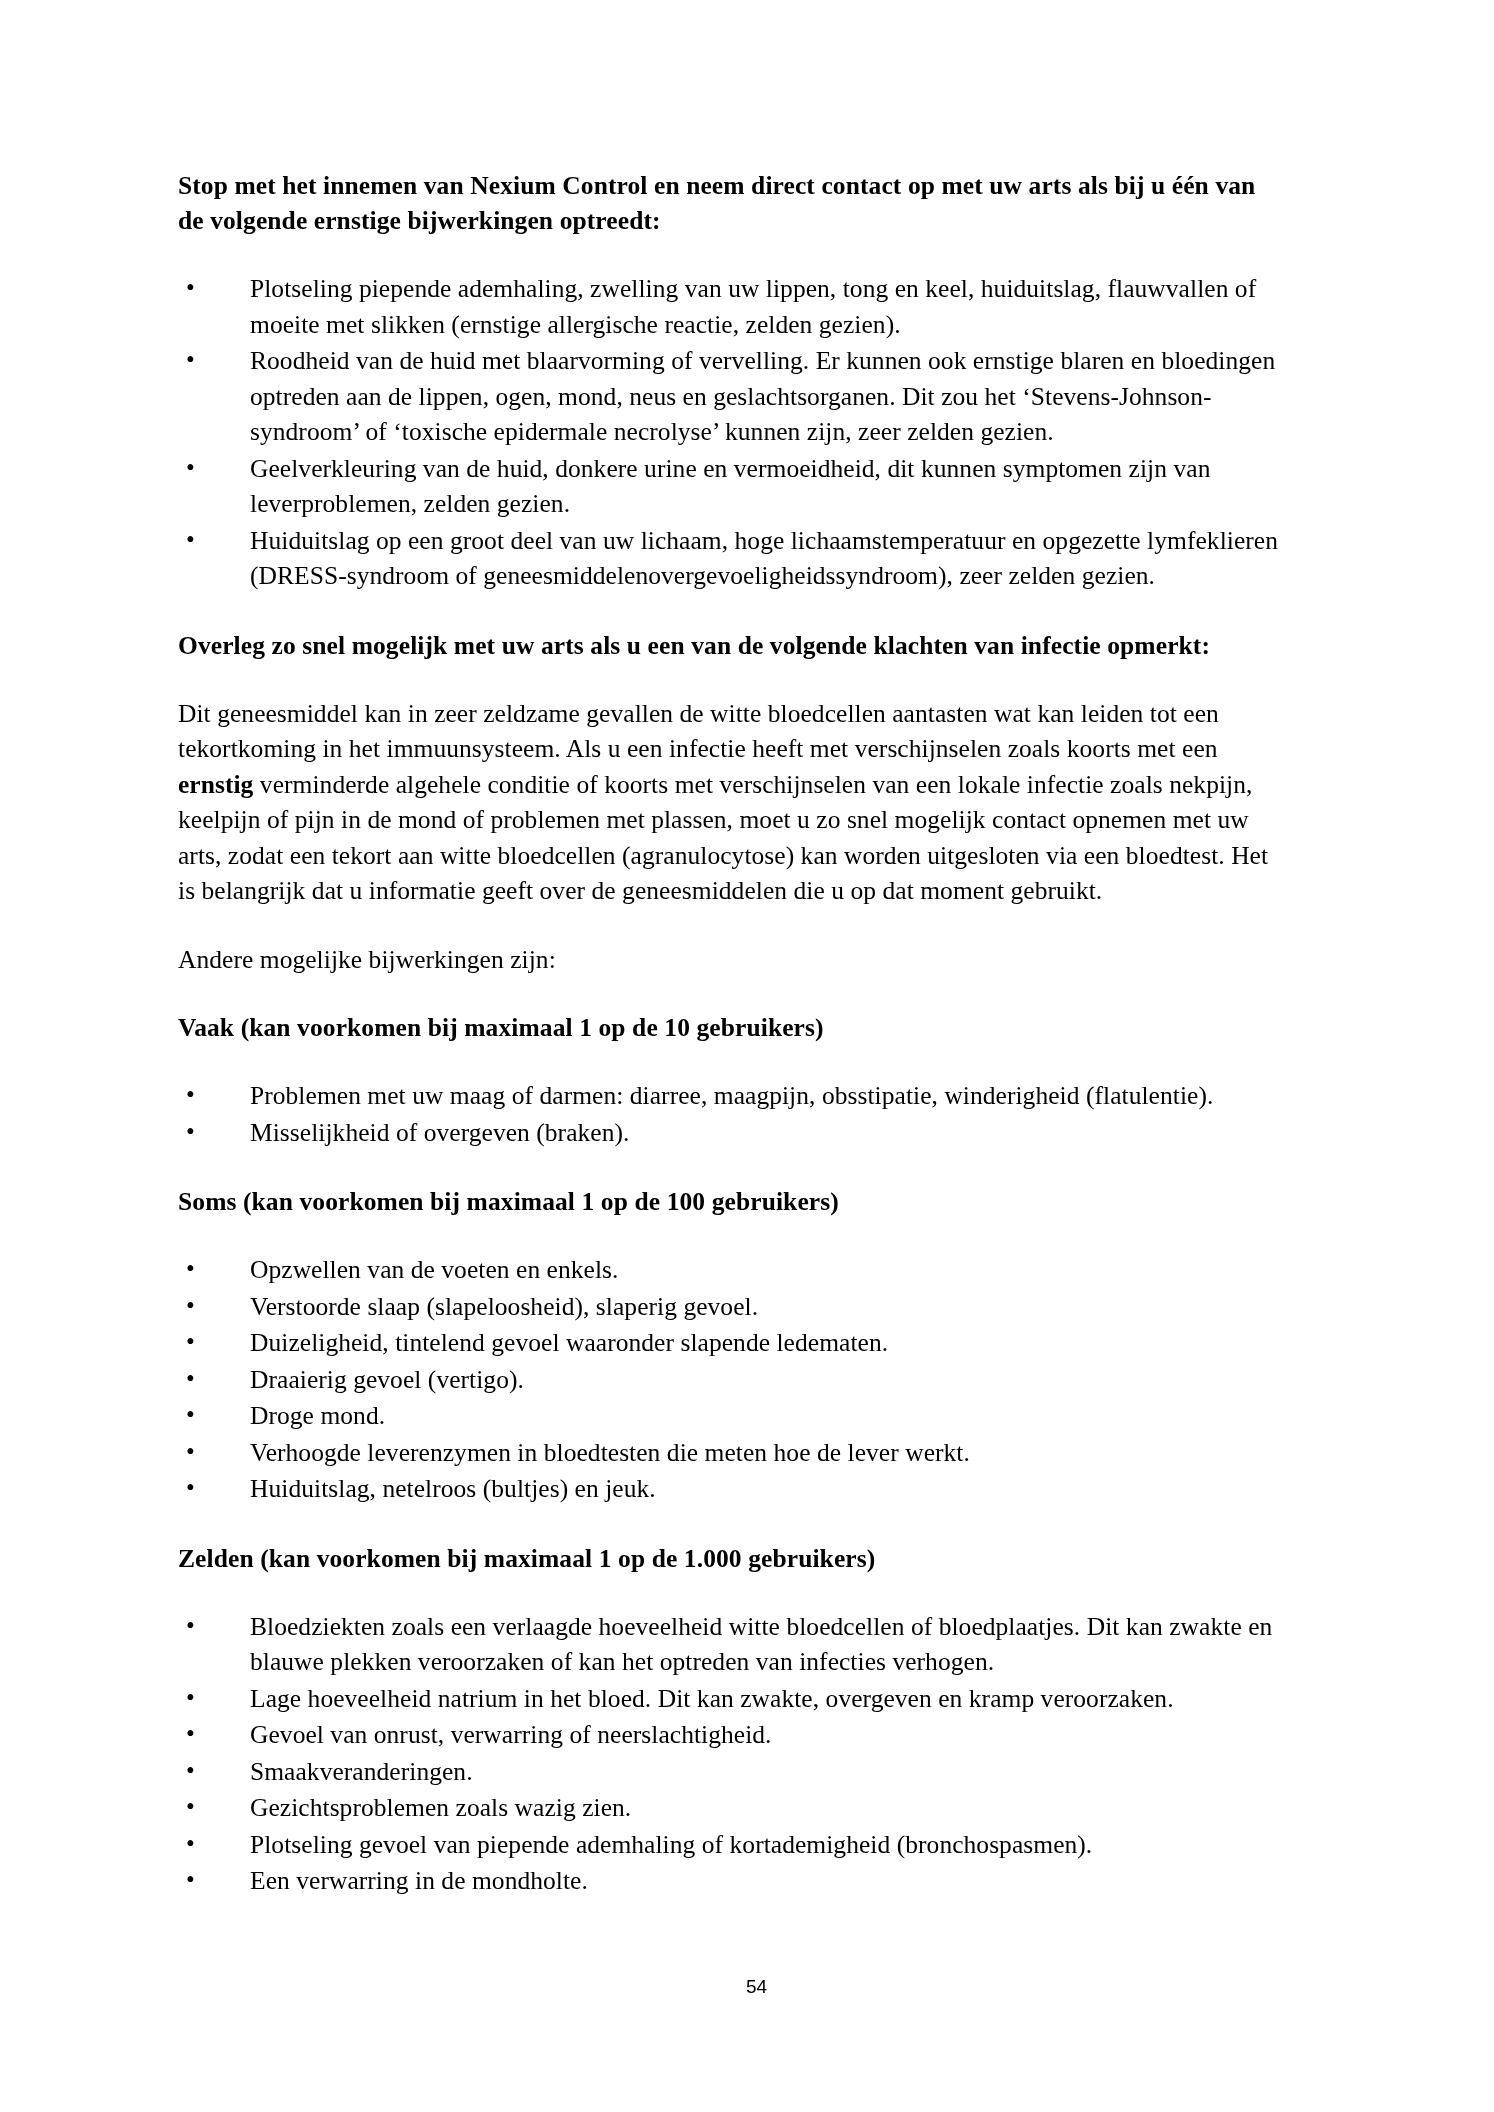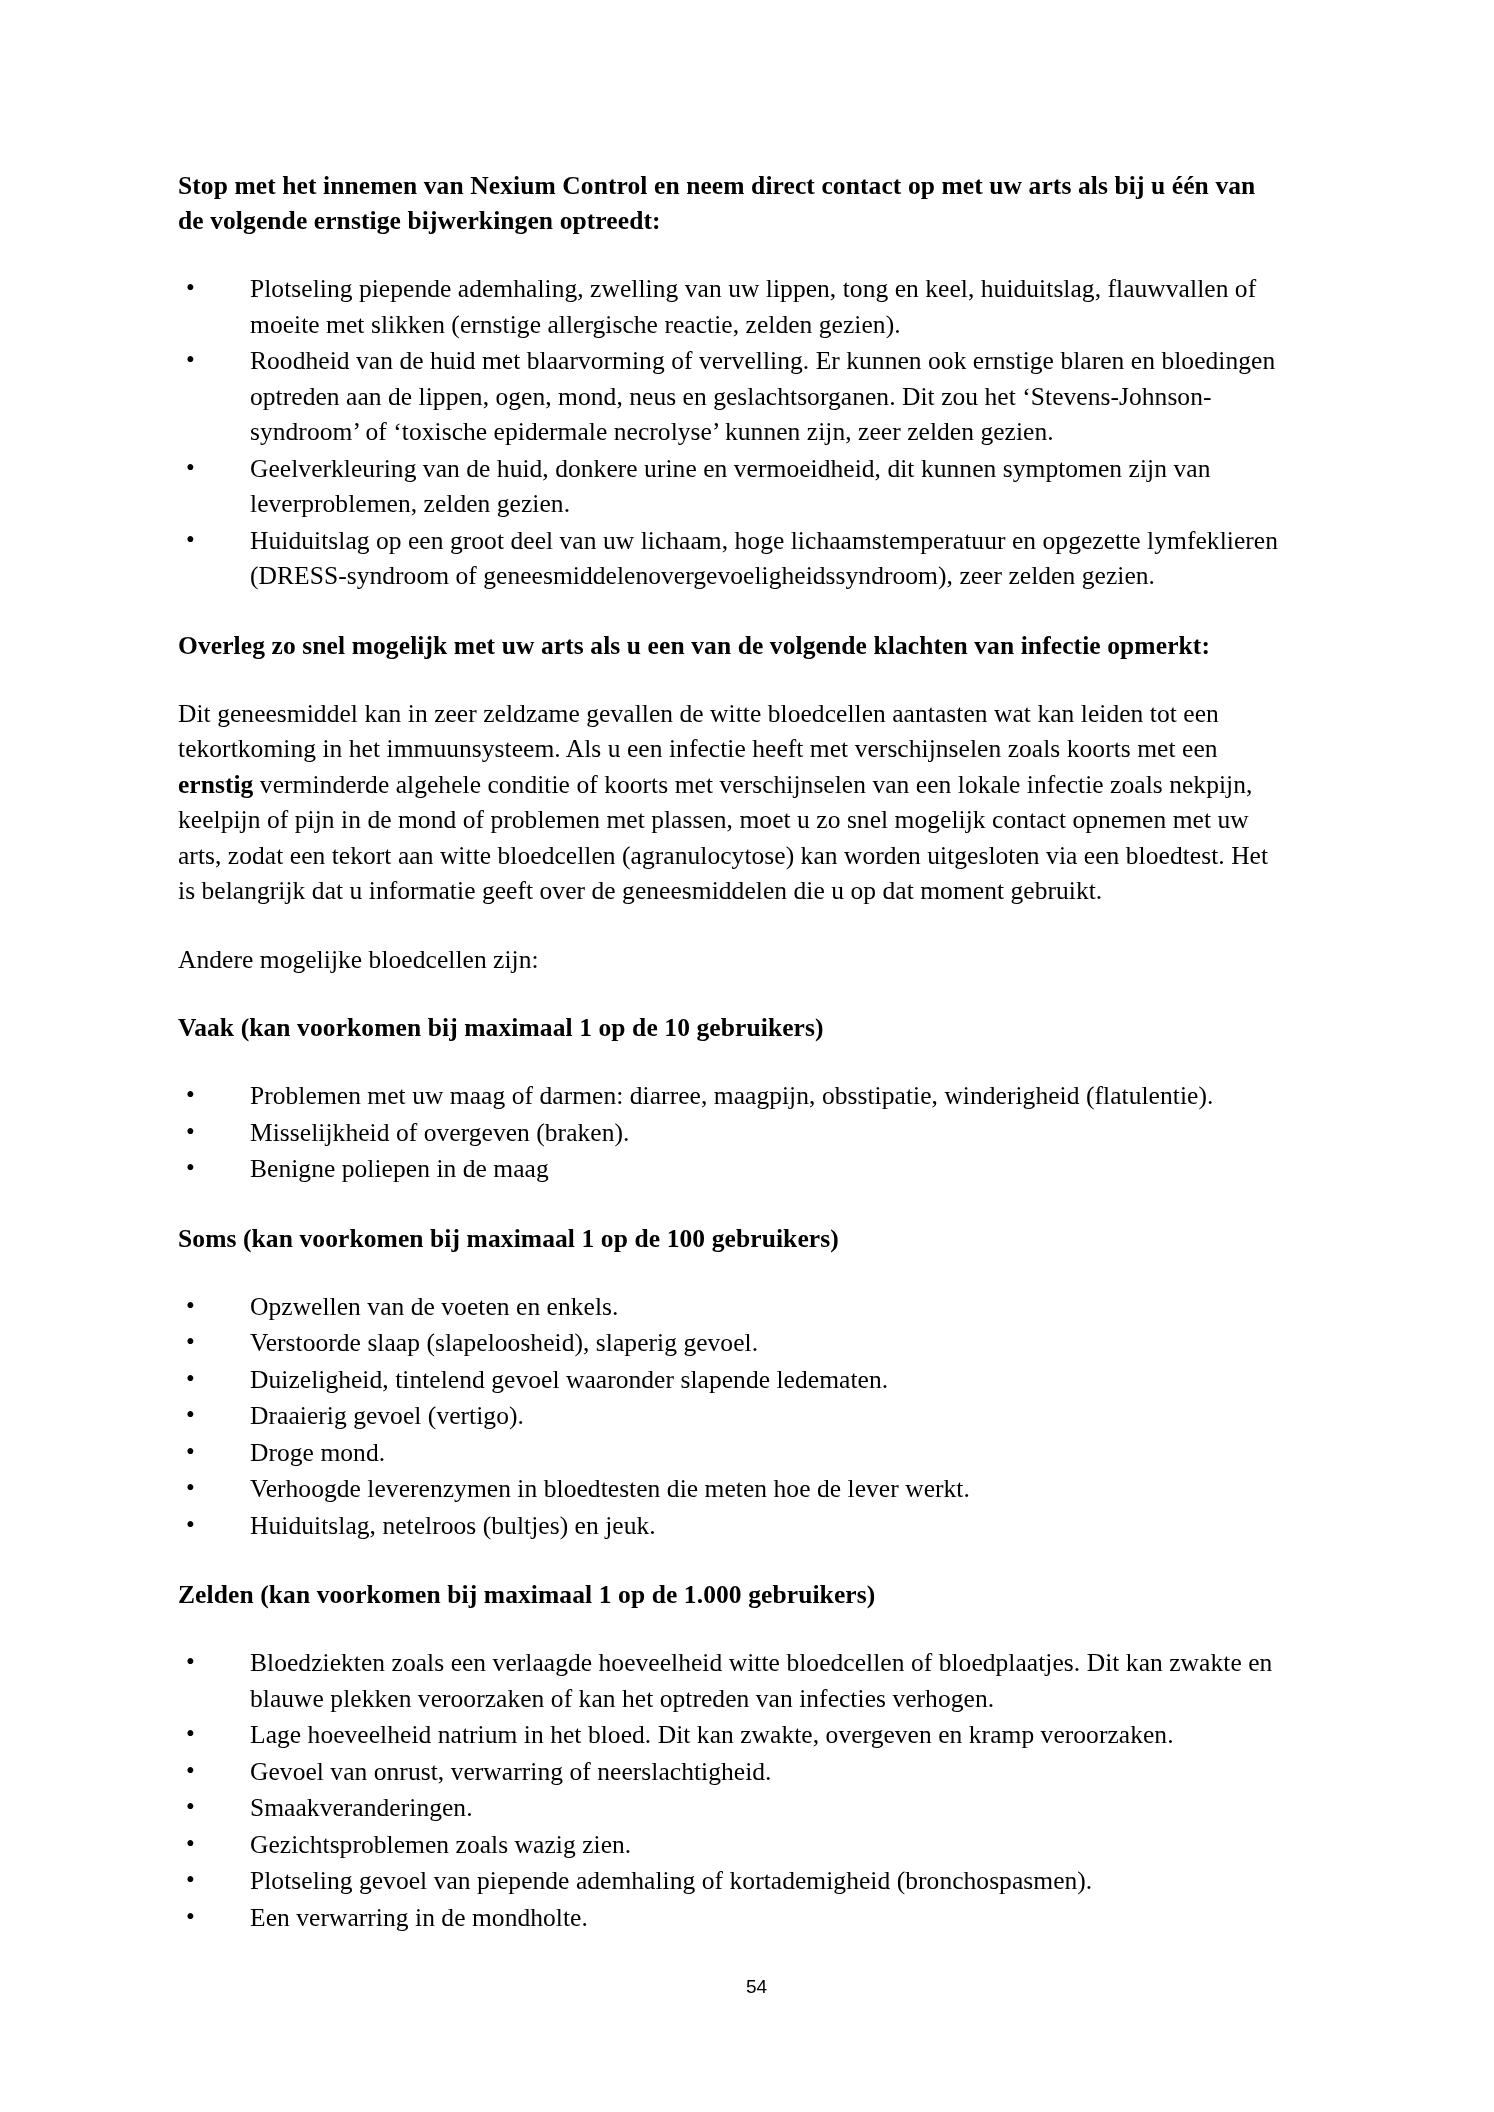--- a/index.html
+++ b/index.html
@@ -94,32 +94,31 @@
     <div class="gap-md"></div>
 
     <p class="h-bold">Overleg zo snel mogelijk met uw arts als u een van de volgende klachten van infectie opmerkt:</p>
 
     <div class="gap-md"></div>
 
     <p class="para"><span>Dit geneesmiddel kan in zeer zeldzame gevallen de witte bloedcellen aantasten wat kan leiden tot een tekortkoming in het immuunsysteem. Als u een infectie heeft met verschijnselen zoals koorts met een </span><b>ernstig</b><span> verminderde algehele conditie of koorts met verschijnselen van een lokale infectie zoals nekpijn, keelpijn of pijn in de mond of problemen met plassen, moet u zo snel mogelijk contact opnemen met uw arts, zodat een tekort aan witte bloedcellen (agranulocytose) kan worden uitgesloten via een bloedtest. Het is belangrijk dat u informatie geeft over de geneesmiddelen die u op dat moment gebruikt.</span></p>
 
     <div class="gap-md"></div>
 
-    <p class="para">Andere mogelijke bloedcellen zijn:</p>
+    <p class="para">Andere mogelijke bijwerkingen zijn:</p>
 
     <div class="gap-md"></div>
 
     <p class="h-bold">Vaak (kan voorkomen bij maximaal 1 op de 10 gebruikers)</p>
 
     <div class="gap-md"></div>
 
     <ul class="bullets">
       <li>Problemen met uw maag of darmen: diarree, maagpijn, obsstipatie, winderigheid (flatulentie).</li>
       <li>Misselijkheid of overgeven (braken).</li>
-      <li>Benigne poliepen in de maag</li>
     </ul>
 
     <div class="gap-md"></div>
 
     <p class="h-bold">Soms (kan voorkomen bij maximaal 1 op de 100 gebruikers)</p>
 
     <div class="gap-md"></div>
 
     <ul class="bullets">
       <li>Opzwellen van de voeten en enkels.</li>

